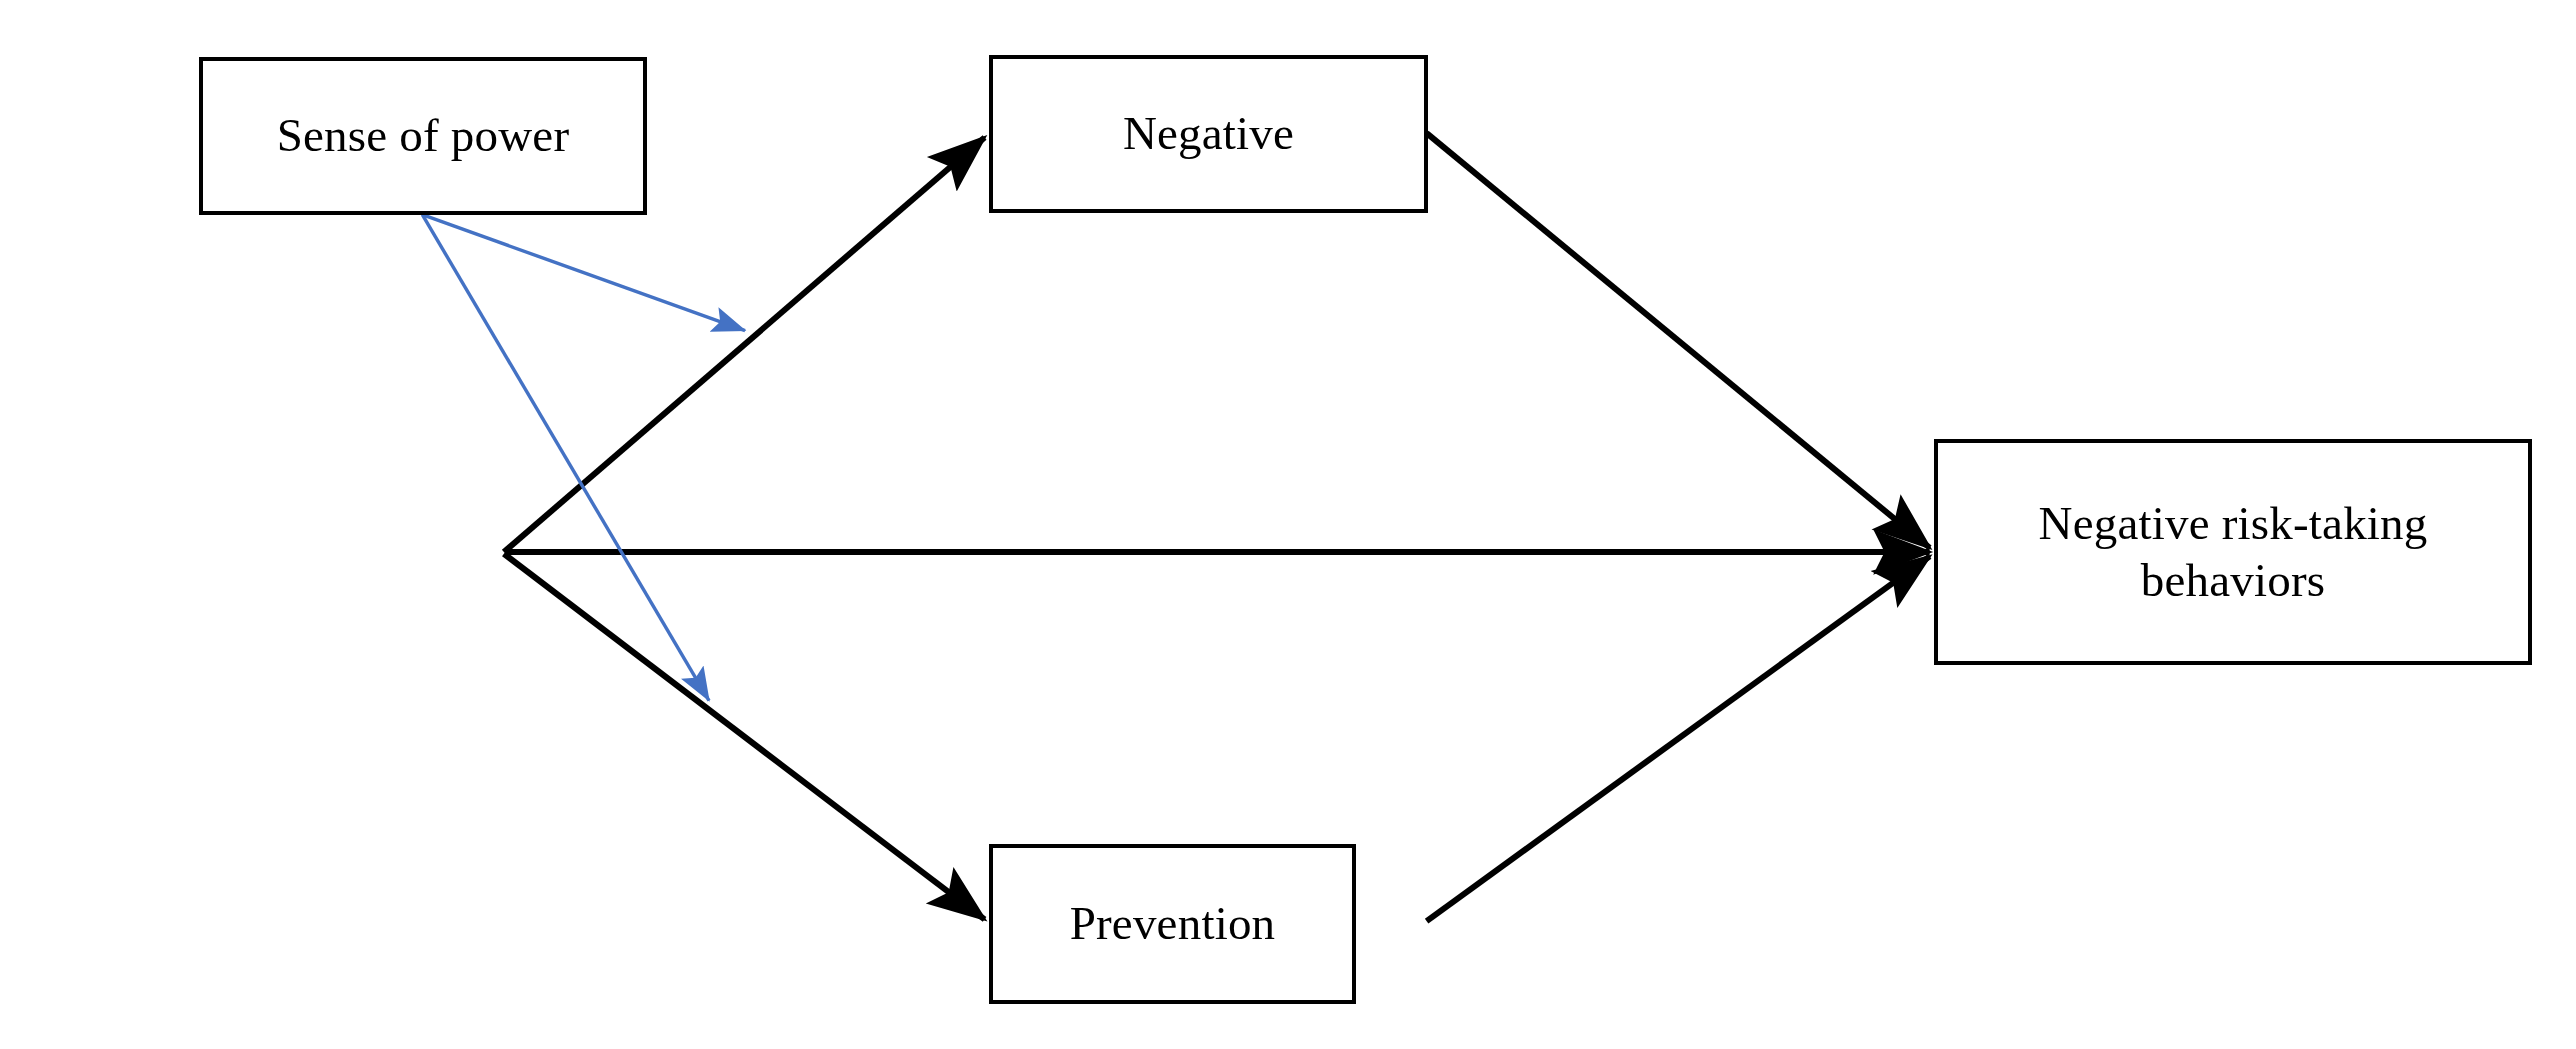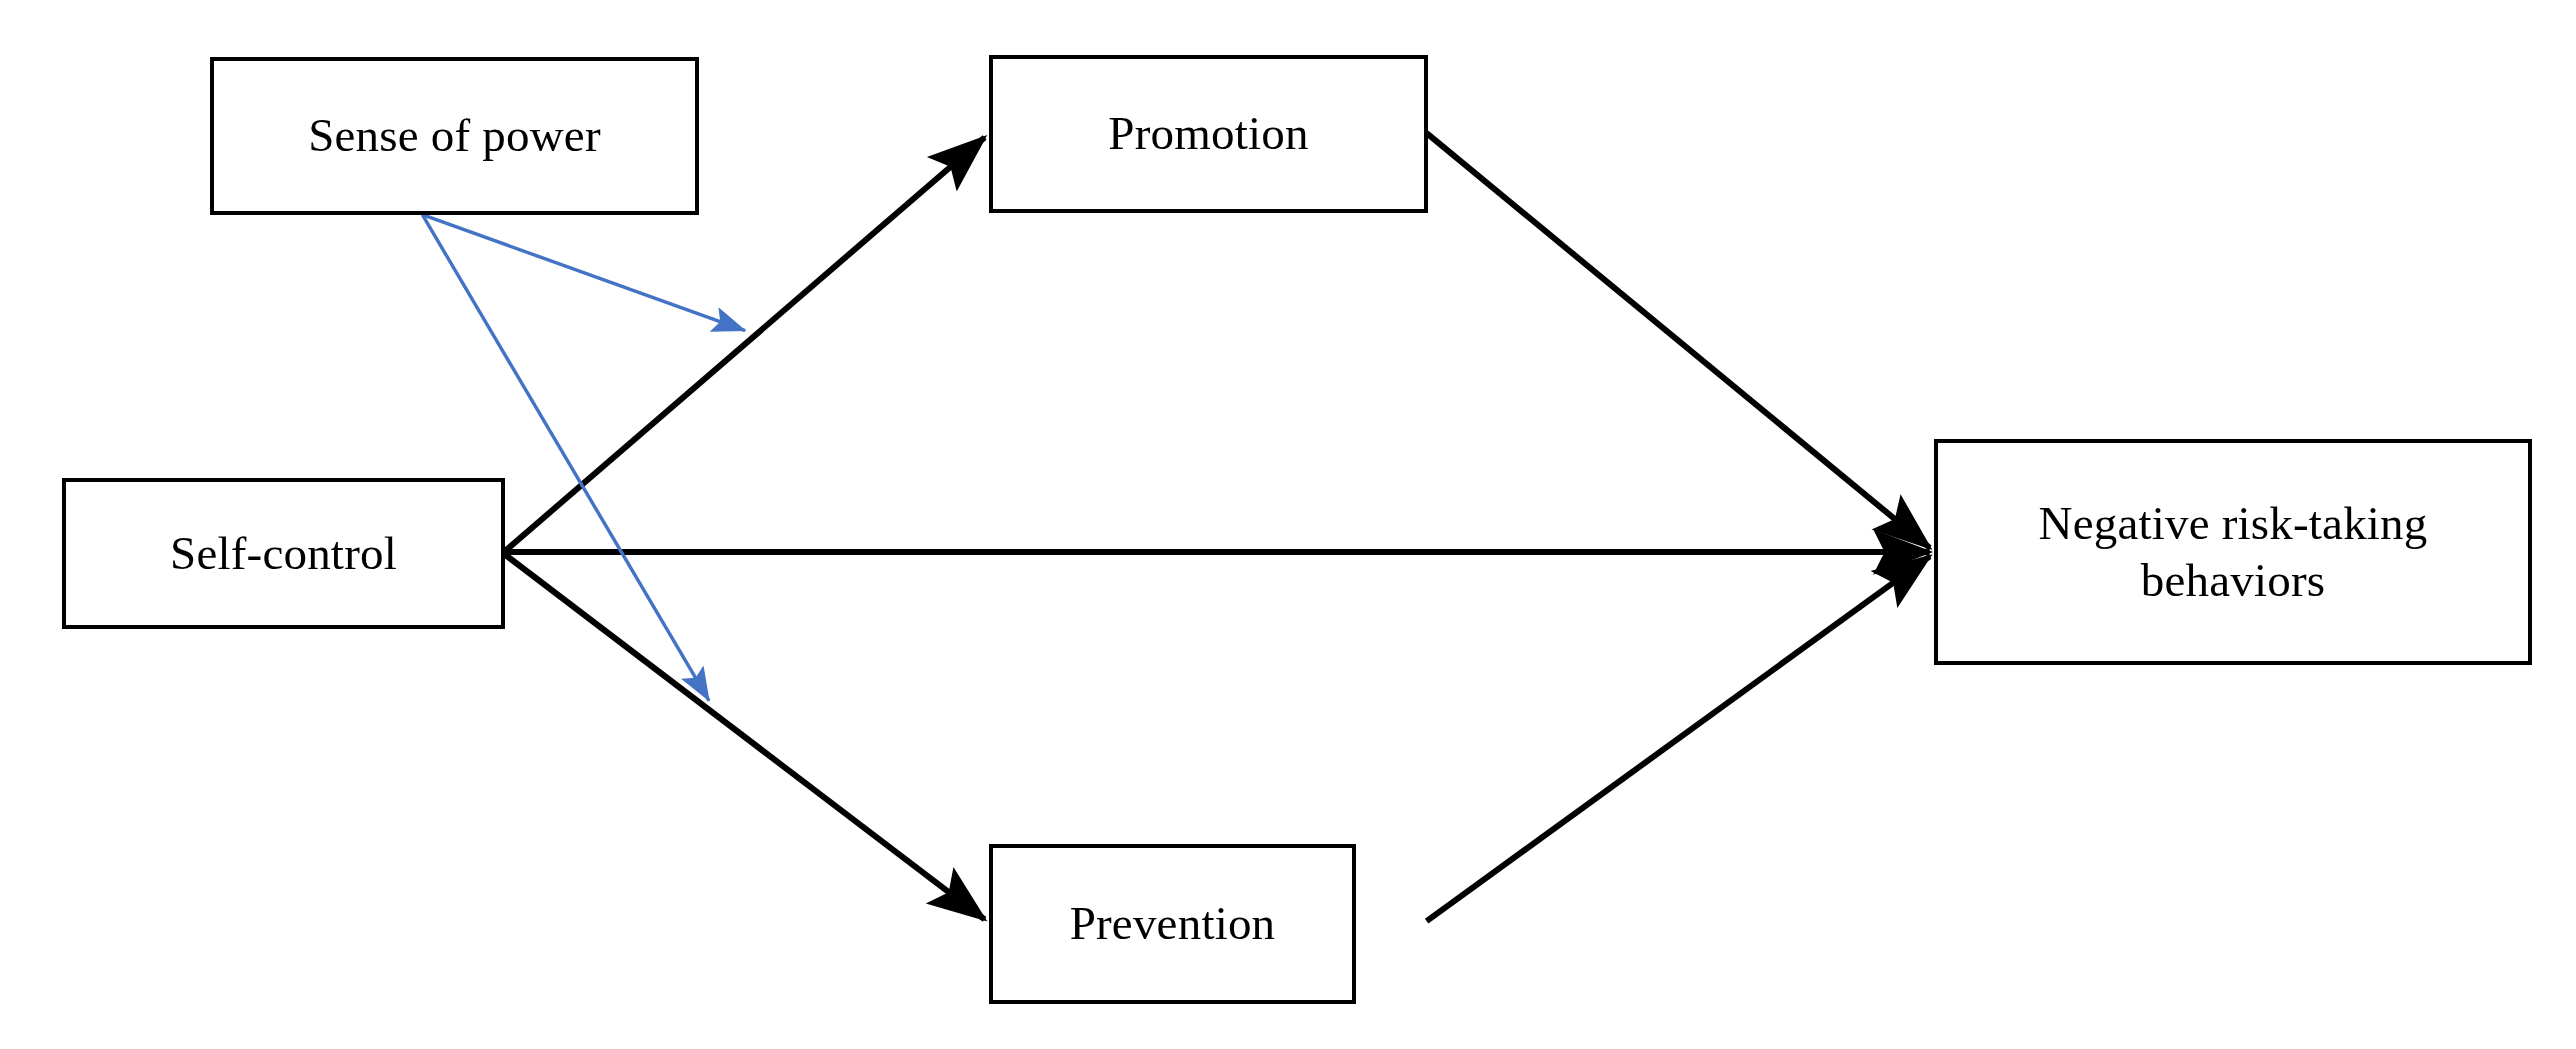--- a/index.html
+++ b/index.html
@@ -41,21 +41,21 @@
     font-family: "Liberation Serif", "DejaVu Serif", serif;
     font-size: 47px;
     line-height: 1.22;
     color: #000000;
     letter-spacing: 0.2px;
     padding: 0 8.6px;
     white-space: pre-line;
   }
   
   #node-sense-of-power {
-    left: 210px; top: 57px; width: 489px; height: 158px; justify-content: center;
+    left: 199px; top: 57px; width: 448px; height: 158px; justify-content: center;
   }
   #node-promotion {
     left: 989px; top: 55px; width: 439px; height: 158px;
   }
   #node-self-control {
     left: 62px; top: 478px; width: 443px; height: 151px;
   }
   #node-prevention {
     left: 989px; top: 844px; width: 367px; height: 160px;
   }
@@ -91,26 +91,23 @@
     <line x1="492" y1="250" x2="868" y2="385" stroke="#4472C4" stroke-width="4" marker-end="url(#arrow-blue)"></line>
 
     <line x1="492" y1="250" x2="826" y2="816" stroke="#4472C4" stroke-width="4" marker-end="url(#arrow-blue)"></line>
   </svg>
 
   <div class="node-box" id="node-sense-of-power">
     <span class="node-label">Sense of power</span>
   </div>
 
   <div class="node-box" id="node-promotion">
-    <span class="node-label">Promotion</span>
+    <span class="node-label">Negative</span>
   </div>
 
-  <div class="node-box" id="node-self-control">
-    <span class="node-label">Self-control</span>
-  </div>
 
   <div class="node-box" id="node-prevention">
     <span class="node-label">Prevention</span>
   </div>
 
   <div class="node-box" id="node-negative-outcome">
     <span class="node-label">Negative risk-taking
 behaviors</span>
   </div>
 

